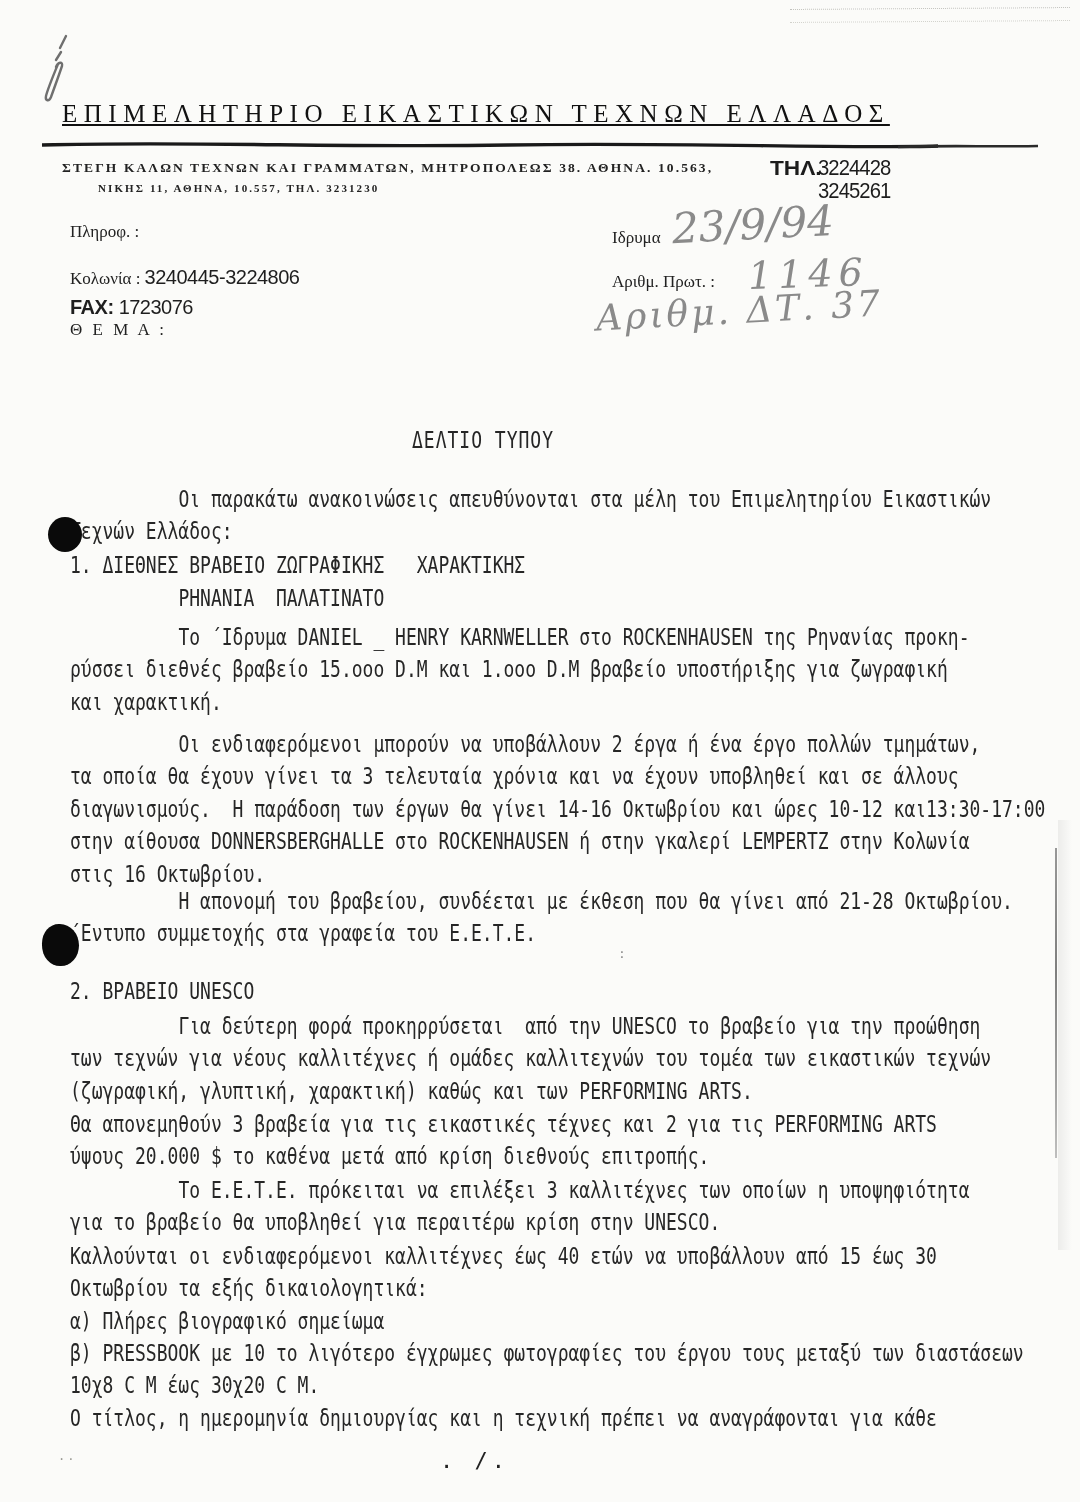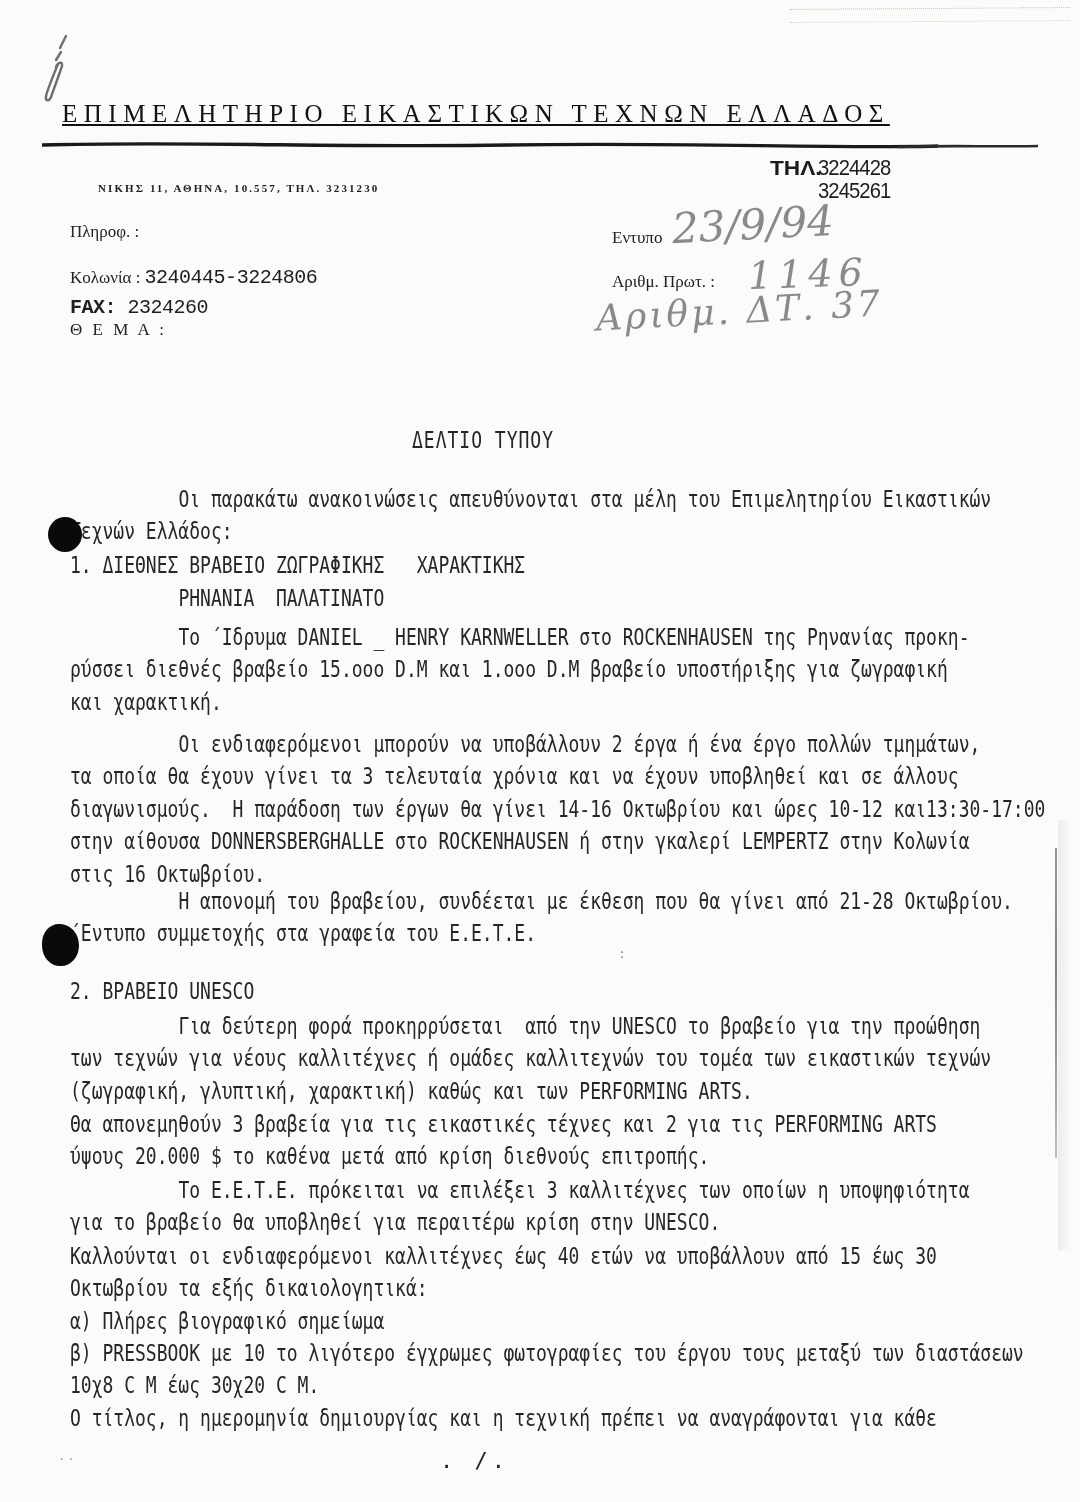--- a/index.html
+++ b/index.html
@@ -46,21 +46,21 @@
   .tel-stamp-num2 { top:178px; }
 
   
   .meta-label {
     position:absolute;
     font-family:"Liberation Serif", serif; font-size:17px; color:#222;
     white-space:pre;
     text-align:center;
   }
   .stampnum {
-    font-family:Liberation Mono, monospace; font-size:20px; color:#1e1e1e;
+    font-family:Liberation Sans, sans-serif; font-size:20px; color:#1e1e1e;
     letter-spacing:-0.5px;
   }
   .handwrite {
     position:absolute;
     font-family:"DejaVu Serif", serif; font-style:italic;
     color:#8a8a8a; white-space:nowrap;
   }
 
   
   .typetext {
@@ -114,31 +114,32 @@
 
   <div class="speckles-top"></div>
 
   <div class="org-title">ΕΠΙΜΕΛΗΤΗΡΙΟ ΕΙΚΑΣΤΙΚΩΝ ΤΕΧΝΩΝ ΕΛΛΑΔΟΣ</div>
 
   <svg class="head-rule" width="1005" height="14" viewBox="0 0 1005 14">
     <path d="M4,7 C160,3 300,10 470,7 C640,4 800,11 900,8 L900,8" fill="none" stroke="#1a1a1a" stroke-width="3.4"></path>
     <path d="M860,9 C910,7 950,9 1000,8" fill="none" stroke="#2a2a2a" stroke-width="2.6"></path>
   </svg>
 
+  <div class="addr1">ΣΤΕΓΗ ΚΑΛΩΝ ΤΕΧΝΩΝ ΚΑΙ ΓΡΑΜΜΑΤΩΝ, ΜΗΤΡΟΠΟΛΕΩΣ 38. ΑΘΗΝΑ. 10.563,</div>
   <div class="tel-stamp-label">ΤΗΛ.</div>
   <div class="tel-stamp-num1">3224428</div>
   <div class="tel-stamp-num2">3245261</div>
   <div class="addr2">ΝΙΚΗΣ 11, ΑΘΗΝΑ, 10.557, ΤΗΛ. 3231230</div>
 
   <div class="meta-label" style="left:70px; top:222px;">Πληροφ. :</div>
   <div class="meta-label" style="left:70px; top:266px;"><span>Κολωνία : </span><span class="stampnum">3240445-3224806</span></div>
-  <div class="meta-label" style="left:70px; top:296px;"><span class="stampnum" style="font-weight:700;">FAX: </span><span class="stampnum">2324260</span></div>
+  <div class="meta-label" style="left:70px; top:296px;"><span class="stampnum" style="font-weight:700;">FAX: </span><span class="stampnum">1723076</span></div>
   <div class="meta-label" style="left:70px; top:320px; letter-spacing:3px;">Θ Ε Μ Α :</div>
 
-  <div class="meta-label" style="left:612px; top:228px;">Εντυπο</div>
+  <div class="meta-label" style="left:612px; top:228px;">Ιδρυμα</div>
   <div class="handwrite" style="left:672px; top:200px; font-size:42px; transform:rotate(-3deg);">23/9/94</div>
   <div class="meta-label" style="left:612px; top:272px;">Αριθμ. Πρωτ. :</div>
   <div class="handwrite" style="left:748px; top:252px; font-size:38px; letter-spacing:6px; transform:rotate(-2deg);">1146</div>
   <div class="handwrite" style="left:596px; top:290px; font-size:36px; letter-spacing:3px; transform:rotate(-3deg);">Αριθμ. ΔΤ.  37</div>
 
   <div class="typetext doc-title" style="top:424px;">ΔΕΛΤΙΟ ΤΥΠΟΥ</div>
 
   <div class="typetext" style="top:483px;">          Οι παρακάτω ανακοινώσεις απευθύνονται στα μέλη του Επιμελητηρίου Εικαστικών
 Τεχνών Ελλάδος:</div>
   <div class="typetext" style="top:549px;">1. ΔΙΕΘΝΕΣ ΒΡΑΒΕΙΟ ΖΩΓΡΑΦΙΚΗΣ _ ΧΑΡΑΚΤΙΚΗΣ</div>

